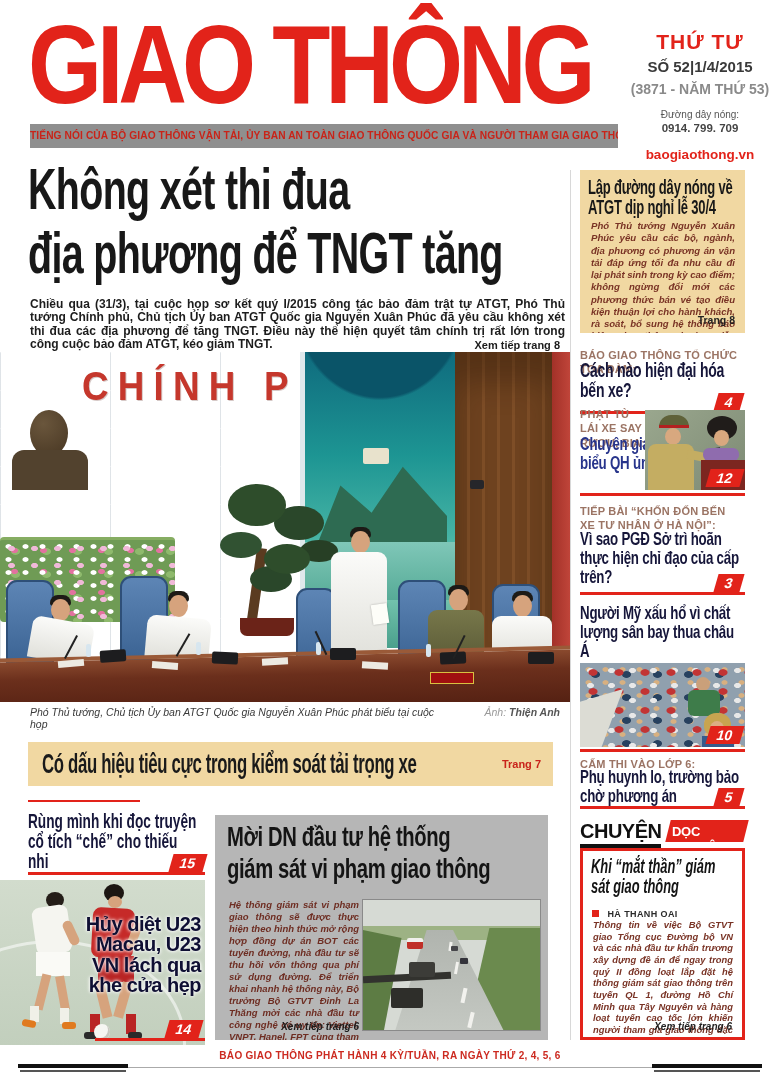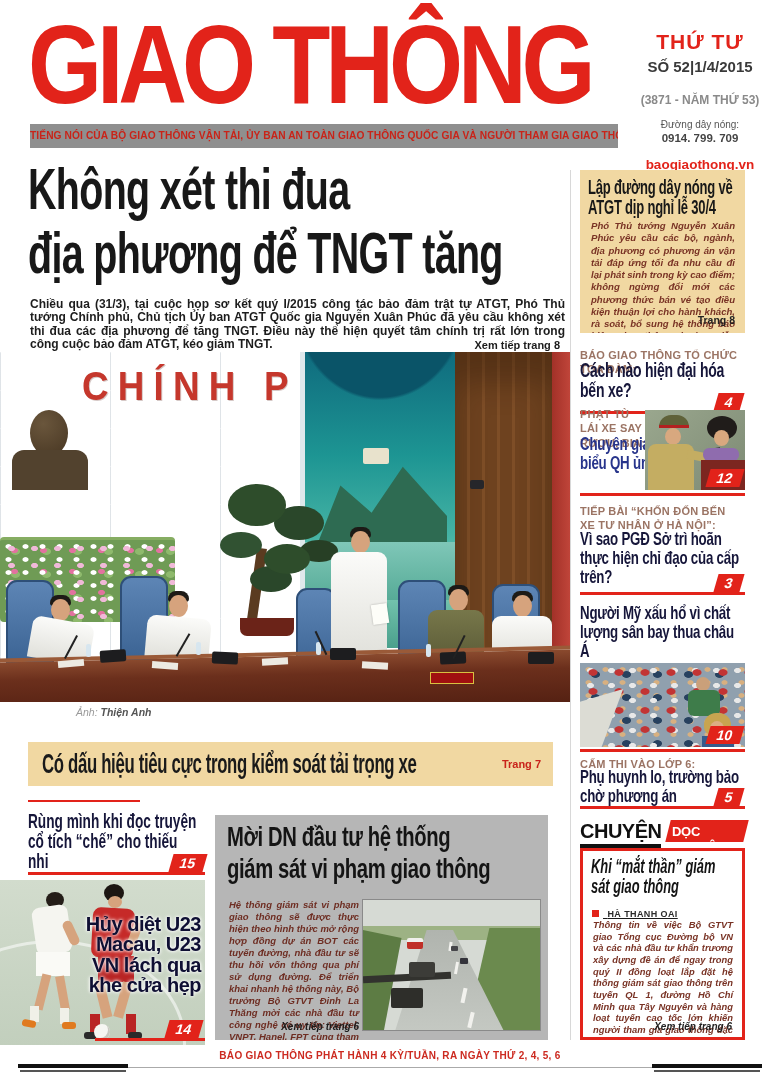--- a/index.html
+++ b/index.html
@@ -32,21 +32,21 @@
 <div class="page">
 
   <div class="abs" style="left:28px;top:12px;font-size:112px;font-weight:900;color:#e2231a;letter-spacing:-6px;line-height:.95;white-space:nowrap;transform:scaleX(.85);transform-origin:left top;">GIAO THÔNG</div>
   <div class="abs" style="left:30px;top:124px;width:588px;height:24px;background:#8f8f8f;color:#c92318;font-size:10.2px;font-weight:bold;text-align:center;line-height:24px;letter-spacing:.1px;white-space:nowrap;overflow:hidden;">TIẾNG NÓI CỦA BỘ GIAO THÔNG VẬN TẢI, ỦY BAN AN TOÀN GIAO THÔNG QUỐC GIA VÀ NGƯỜI THAM GIA GIAO THÔNG</div>
 
   <div class="abs" style="left:625px;top:30px;width:150px;text-align:center;">
     <div style="font-size:21px;font-weight:900;color:#e2231a;letter-spacing:1px;">THỨ TƯ</div>
     <div style="margin-top:4px;font-size:15px;font-weight:900;color:#3a3a3a;">
       <span>SỐ 52</span><span>|</span><span style="font-weight:bold;">1/4/2015</span>
     </div>
-    <div style="margin-top:18px;font-size:12px;color:#8a8a8a;font-weight:bold;">(3871 - NĂM THỨ 53)</div>
+    <div style="margin-top:6px;font-size:14px;color:#8a8a8a;font-weight:bold;">(3871 - NĂM THỨ 53)</div>
     <div style="margin-top:12px;font-size:10px;color:#555;">Đường dây nóng:</div>
     <div style="margin-top:2px;font-size:11.5px;font-weight:900;color:#444;">0914. 799. 709</div>
     <div style="margin-top:13px;font-size:13.5px;font-weight:900;color:#e2231a;">baogiaothong.vn</div>
   </div>
 
   <div class="abs cx" style="left:28px;top:160px;font-size:58px;font-weight:900;color:#181818;letter-spacing:-1px;line-height:1;white-space:nowrap;transform:scaleX(.68);">Không xét thi đua</div>
   <div class="abs cx" style="left:28px;top:224px;font-size:58px;font-weight:900;color:#181818;letter-spacing:-1px;line-height:1;white-space:nowrap;transform:scaleX(.68);">địa phương để TNGT tăng</div>
   <div class="abs" style="left:30px;top:298px;width:535px;font-size:12px;font-weight:bold;line-height:1.12;color:#1c1c1c;text-align:justify;">Chiều qua (31/3), tại cuộc họp sơ kết quý I/2015 công tác bảo đảm trật tự ATGT, Phó Thủ tướng Chính phủ, Chủ tịch Ủy ban ATGT Quốc gia Nguyễn Xuân Phúc đã yêu cầu không xét thi đua các địa phương để tăng TNGT. Điều này thể hiện quyết tâm chính trị rất lớn trong công cuộc bảo đảm ATGT, kéo giảm TNGT.</div>
   <div class="abs" style="left:30px;top:339px;width:530px;text-align:right;font-size:11px;font-weight:900;color:#1c1c1c;">Xem tiếp trang 8</div>
 
@@ -122,20 +122,21 @@
     <div class="bottle" style="left:316px;top:290px;"></div>
     <div class="bottle" style="left:426px;top:292px;"></div>
     <div class="mic" style="left:70px;top:282px;transform:rotate(28deg);"></div>
     <div class="mic" style="left:182px;top:280px;transform:rotate(30deg);"></div>
     <div class="mic" style="left:320px;top:278px;transform:rotate(-25deg);"></div>
     <div class="mic" style="left:458px;top:282px;transform:rotate(26deg);"></div>
     <div class="abs" style="left:430px;top:320px;width:42px;height:10px;background:#a01010;border:1px solid #d8c040;"></div>
   </div>
 
   <div class="abs" style="left:30px;top:706px;width:530px;display:flex;justify-content:space-between;font-size:10.5px;">
+    <span class="i" style="color:#3a3a3a;">Phó Thủ tướng, Chủ tịch Ủy ban ATGT Quốc gia Nguyễn Xuân Phúc phát biểu tại cuộc họp</span>
     <span style="white-space:nowrap;margin-left:46px;">
       <span class="i" style="color:#999;">Ảnh:</span>
       <span class="i b" style="color:#555;">Thiện Anh</span>
     </span>
   </div>
 
   <div class="abs" style="left:28px;top:742px;width:525px;height:44px;background:#f1d8a2;">
     <div class="abs cx" style="left:14px;top:7px;font-size:27px;font-weight:900;color:#1a1a1a;letter-spacing:-.5px;white-space:nowrap;transform:scaleX(.62);">Có dấu hiệu tiêu cực trong kiểm soát tải trọng xe</div>
     <div class="abs" style="right:12px;top:16px;font-size:11px;font-weight:900;color:#c9231a;margin-left:47px;">Trang 7</div>
   </div>
@@ -193,21 +194,21 @@
   <div class="pflag" style="right:38px;top:788px;">5</div>
 
   <div class="abs" style="left:580px;top:820px;width:165px;height:26px;">
     <span style="display:inline-block;font-size:20px;font-weight:900;color:#101010;letter-spacing:-.5px;border-bottom:4px solid #101010;padding-bottom:1px;">CHUYỆN</span>
     <span class="abs" style="left:88px;top:0;width:78px;height:22px;background:#e2231a;transform:skewX(-14deg);"></span>
     <span class="abs" style="left:92px;top:4px;font-size:13px;font-weight:900;color:#fff;letter-spacing:-.3px;">DỌC CHUYỆN</span>
   </div>
 
   <div class="abs" style="left:580px;top:848px;width:165px;height:192px;border:3px solid #e2231a;background:#fff;box-sizing:border-box;overflow:hidden;">
     <div class="abs cx i" style="left:8px;top:5px;width:218px;font-size:19.5px;font-weight:900;color:#141414;line-height:1.05;transform:scaleX(.66);">Khi “mắt thần” giám sát giao thông</div>
-    <div class="abs" style="left:9px;top:52px;text-decoration:underline;">
+    <div class="abs" style="left:9px;top:52px;">
       <span style="display:inline-block;width:7px;height:7px;background:#e2231a;margin-right:4px;"></span>
       <span style="font-size:9px;font-weight:900;color:#2a2a2a;letter-spacing:.4px;">HÀ THANH OAI</span>
     </div>
     <div class="abs bodytxt maroon" style="left:10px;top:68px;width:140px;font-size:9.4px;line-height:1.24;">Thông tin về việc Bộ GTVT giao Tổng cục Đường bộ VN và các nhà đầu tư khẩn trương xây dựng đề án để ngay trong quý II đồng loạt lắp đặt hệ thống giám sát giao thông trên tuyến QL 1, đường Hồ Chí Minh qua Tây Nguyên và hàng loạt tuyến cao tốc lớn khiến người tham gia giao thông đặc biệt quan tâm.</div>
     <div class="abs" style="right:10px;bottom:5px;font-size:10px;font-weight:900;font-style:italic;color:#222;">Xem tiếp trang 6</div>
   </div>
 
   <div class="redline" style="left:28px;top:800px;width:112px;height:2px;"></div>
   <div class="abs cx" style="left:28px;top:812px;width:245px;font-size:19.5px;font-weight:900;color:#16163a;line-height:1.02;transform:scaleX(.7);">Rùng mình khi đọc truyện cổ tích “chế” cho thiếu nhi</div>
   <div class="redline" style="left:28px;top:872px;width:177px;"></div>

